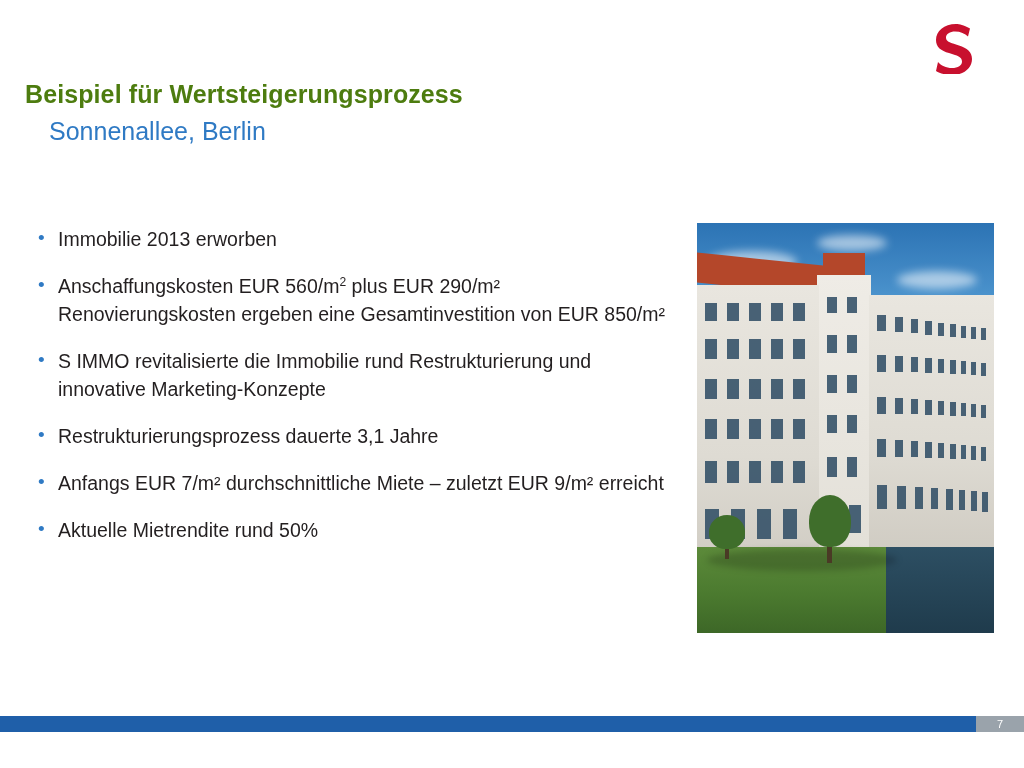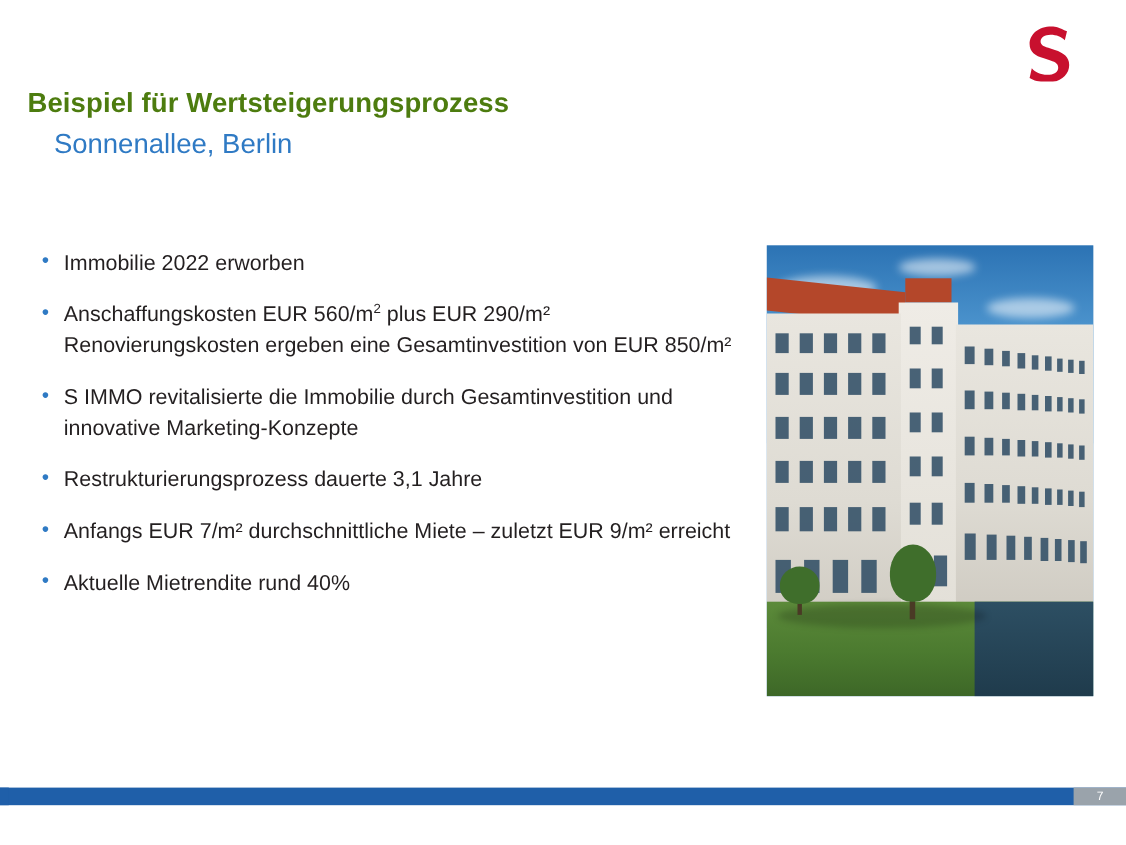--- a/index.html
+++ b/index.html
@@ -207,46 +207,46 @@
     </div>
   </div>
 
   <div class="title">Beispiel für Wertsteigerungsprozess</div>
   <div class="subtitle">Sonnenallee, Berlin</div>
 
   <div class="bullets">
 
     <div class="bullet">
       <span class="bullet-dot">•</span>
-      <span class="bullet-text">Immobilie 2022 erworben</span>
+      <span class="bullet-text">Immobilie 2013 erworben</span>
     </div>
 
     <div class="bullet">
       <span class="bullet-dot">•</span>
       <span class="bullet-text">Anschaffungskosten EUR 560/m<sup>2</sup> plus EUR 290/m² Renovierungskosten ergeben eine Gesamtinvestition von EUR 850/m²</span>
     </div>
 
     <div class="bullet">
       <span class="bullet-dot">•</span>
-      <span class="bullet-text">S IMMO revitalisierte die Immobilie durch Gesamtinvestition und innovative Marketing-Konzepte</span>
+      <span class="bullet-text">S IMMO revitalisierte die Immobilie rund Restrukturierung und innovative Marketing-Konzepte</span>
     </div>
 
     <div class="bullet">
       <span class="bullet-dot">•</span>
       <span class="bullet-text">Restrukturierungsprozess dauerte 3,1 Jahre</span>
     </div>
 
     <div class="bullet">
       <span class="bullet-dot">•</span>
       <span class="bullet-text">Anfangs EUR 7/m² durchschnittliche Miete – zuletzt EUR 9/m² erreicht</span>
     </div>
 
     <div class="bullet">
       <span class="bullet-dot">•</span>
-      <span class="bullet-text">Aktuelle Mietrendite rund 40%</span>
+      <span class="bullet-text">Aktuelle Mietrendite rund 50%</span>
     </div>
 
   </div>
 
   <div class="photo">
     <div class="ph-sky"></div>
     <div class="ph-cloud" style="left:10px;top:28px;width:90px;height:22px;"></div>
     <div class="ph-cloud" style="left:120px;top:12px;width:70px;height:16px;"></div>
     <div class="ph-cloud" style="left:200px;top:48px;width:80px;height:18px;"></div>
 

